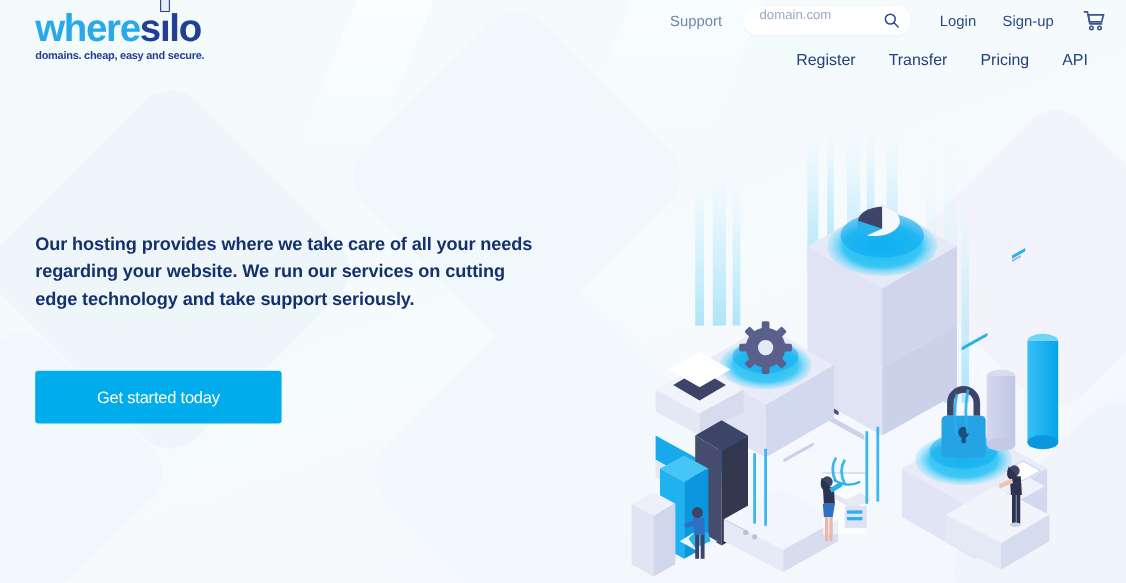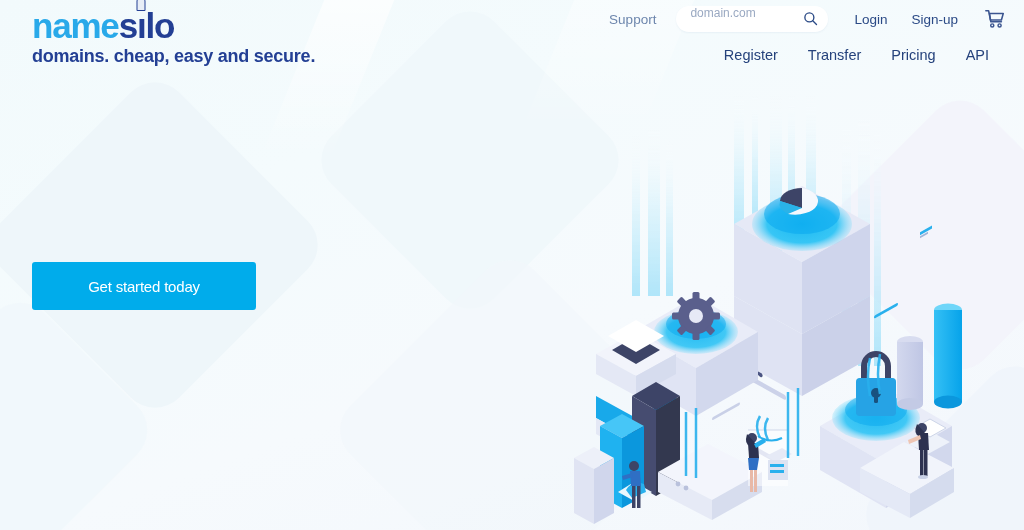--- a/index.html
+++ b/index.html
@@ -83,21 +83,21 @@
     transform: translateX(-50%);
     top: -11px;
     width: 9px;
     height: 14px;
     background: #e8eef7;
     border: 1.4px solid #233f94;
     border-radius: 5px 5px 1px 1px;
   }
   .logo-tag {
     margin-top: 3px;
-    font-size: 18px;
+    font-size: 10px;
     font-weight: 700;
     color: #233f94;
     letter-spacing: -0.25px;
     white-space: nowrap;
   }
 
   
   .util-row {
     position: absolute;
     right: 14px;
@@ -447,21 +447,21 @@
         <path d="M186 320 Q180 330 186 342"></path>
         <path d="M194 322 Q188 332 194 344"></path>
       </g>
     </svg>
   </div>
 
   <div class="header">
 
     <a class="logo" href="#">
       <div class="logo-word">
-        <span class="logo-name">name</span><span class="logo-silo"><span class="logo-silo-i">s</span><span class="logo-silo-i"><span class="silo-cap"></span>ı</span><span>lo</span></span>
+        <span class="logo-name">where</span><span class="logo-silo"><span class="logo-silo-i">s</span><span class="logo-silo-i"><span class="silo-cap"></span>ı</span><span>lo</span></span>
       </div>
       <div class="logo-tag">domains. cheap, easy and secure.</div>
     </a>
 
     <div class="util-row">
       <a class="util-link" href="#">Support</a>
 
       <div class="search-box">
         <input class="search-input" type="text" placeholder="domain.com" style="">
         <svg class="search-icon" viewBox="0 0 20 20">
@@ -491,16 +491,17 @@
       <a class="nav-link" href="#">
         <span>Pricing</span>
       </a>
       <a class="nav-link" href="#">
         <span>API</span>
       </a>
     </div>
   </div>
 
   <div class="hero">
+    <p class="hero-text">Our hosting provides where we take care of all your needs regarding your website. We run our services on cutting edge technology and take support seriously.</p>
     <button class="cta-button">Get started today</button>
   </div>
 
 </div>
 
 </body></html>

